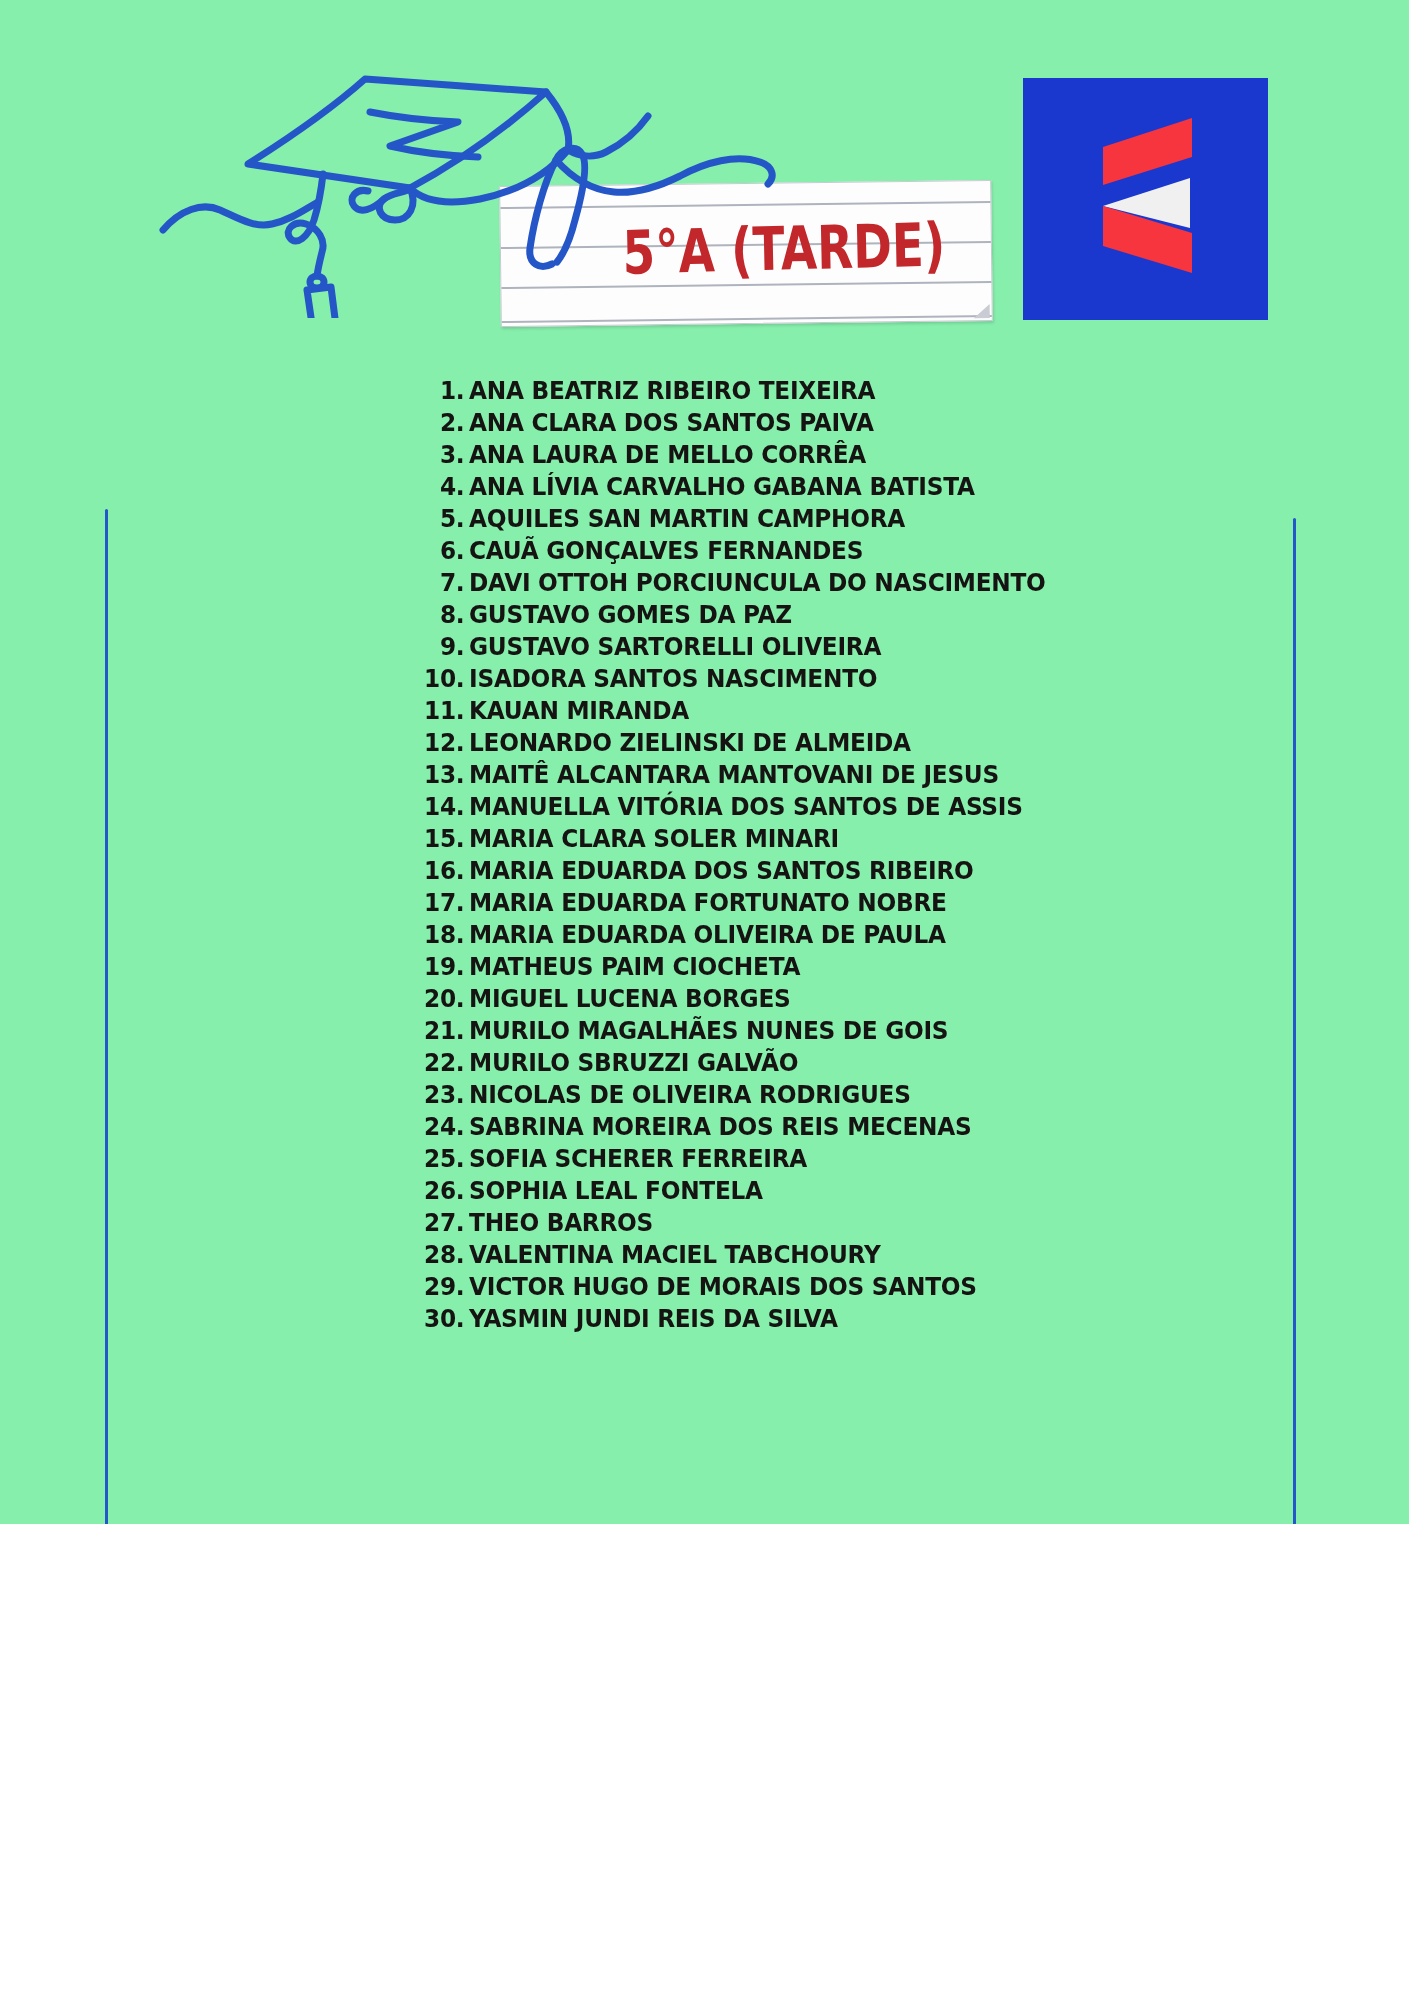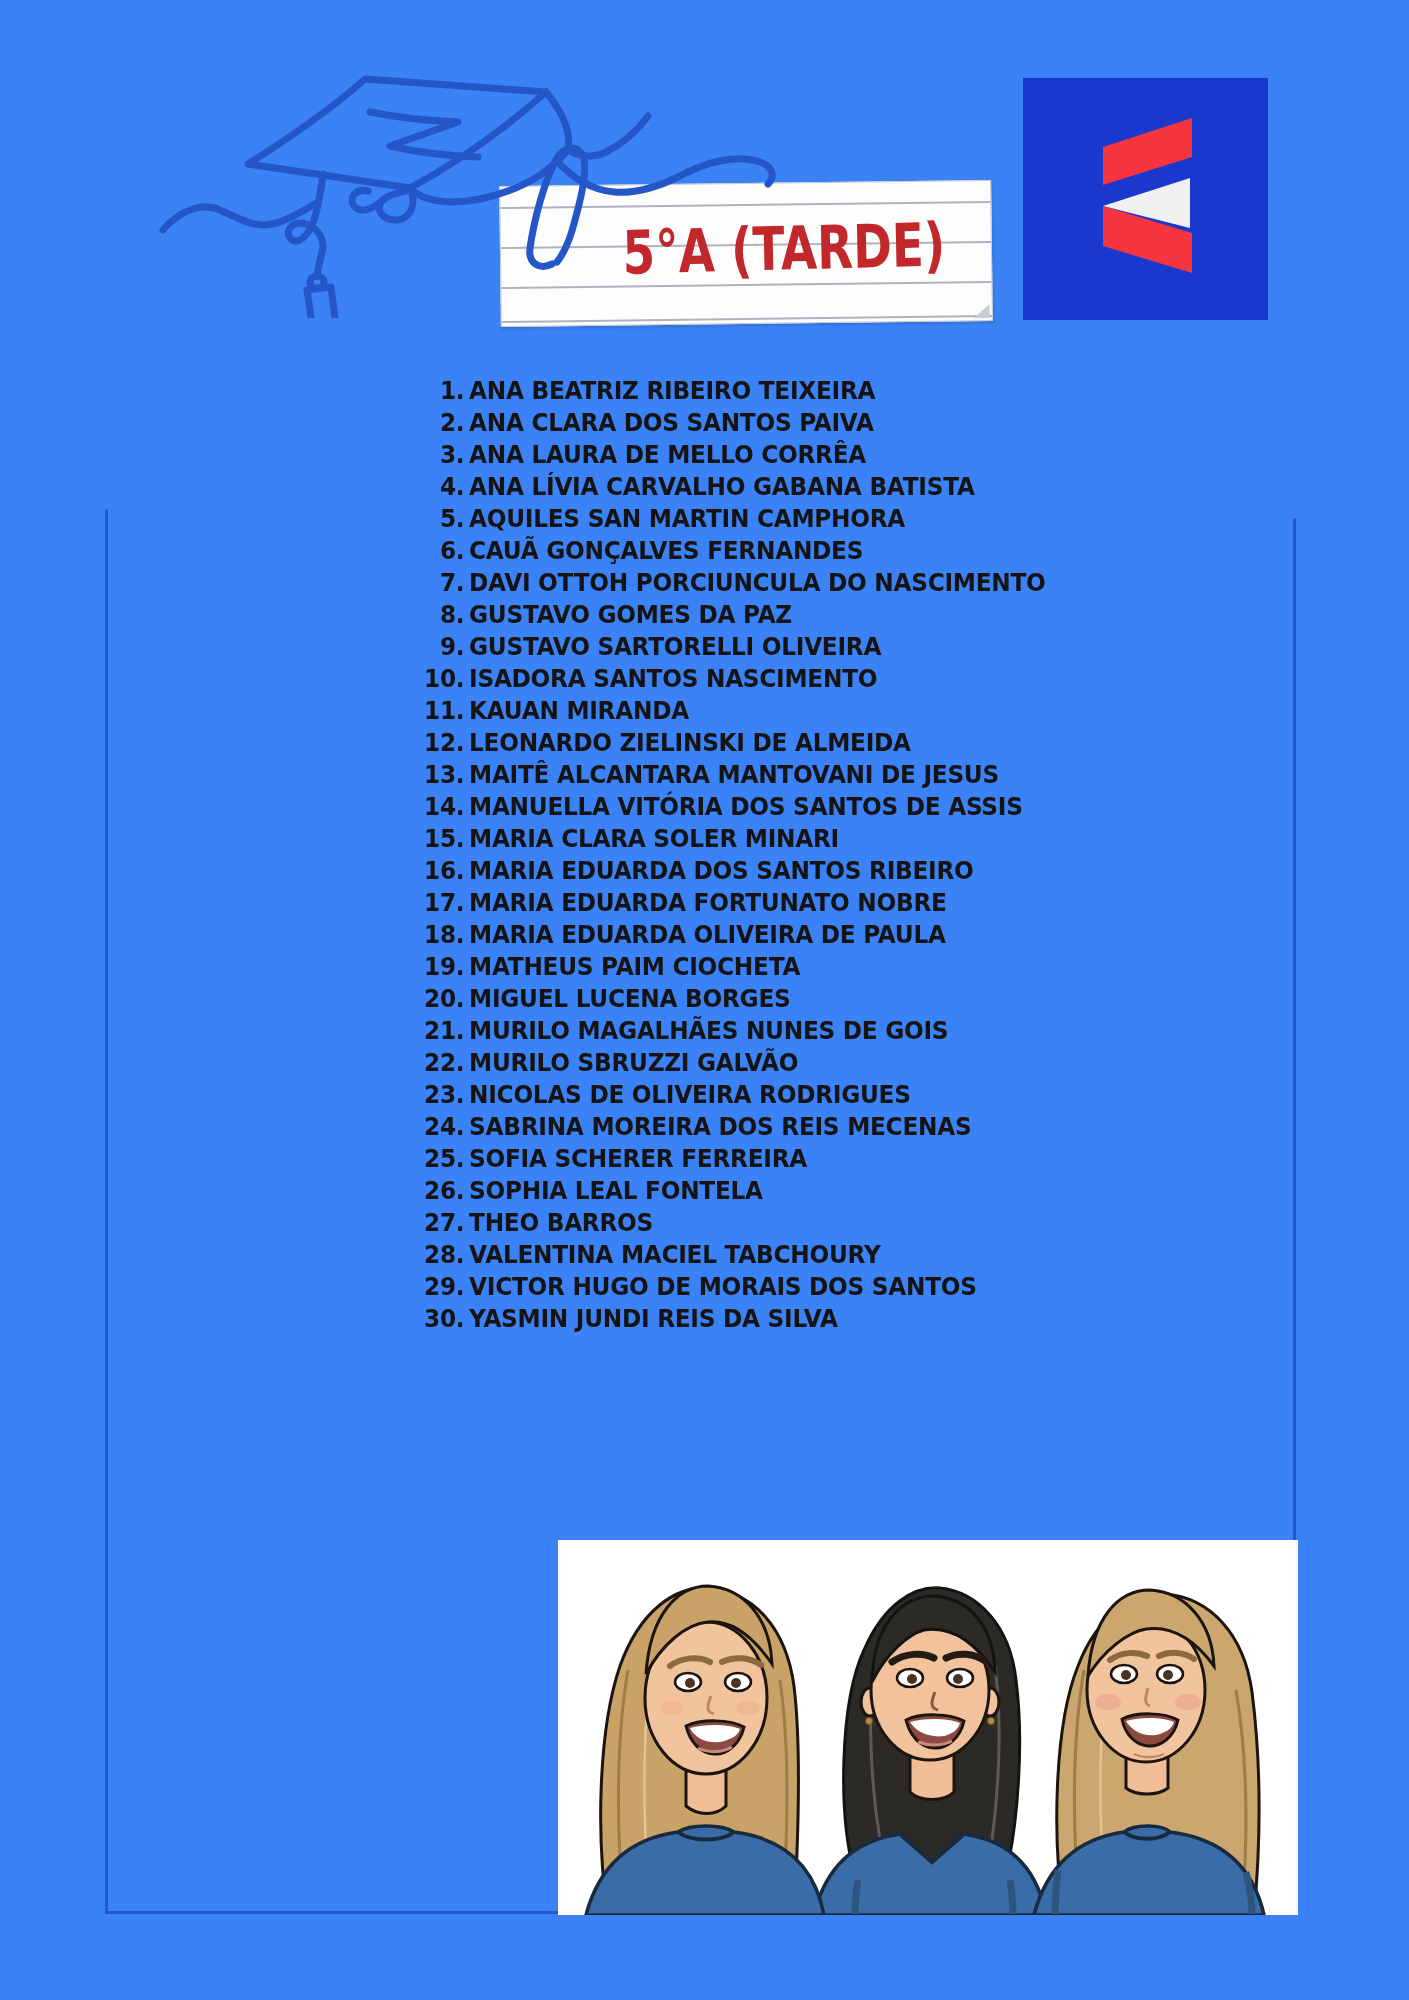--- a/index.html
+++ b/index.html
@@ -1,16 +1,16 @@
 <!DOCTYPE html>
 <html><head>
 <meta charset="utf-8">
 <style>
   html,body{margin:0;padding:0;background:#ffffff;}
-  .poster{position:relative;width:1409px;height:2000px;background:#3b82f6;overflow:hidden;
+  .poster{position:relative;width:1409px;height:1524px;background:#86efac;overflow:hidden;
           font-family:"DejaVu Sans","Liberation Sans",sans-serif;}
 
   
   .cap-svg{position:absolute;left:118px;top:52px;width:684px;height:266px;z-index:3;}
 
   
   .paper{position:absolute;left:500px;top:183px;width:490px;height:139px;background:#fdfdfd;
          border:1px solid #c6cad1;box-shadow:1px 2px 3px rgba(0,0,0,.14);transform:rotate(-0.7deg);z-index:2;}
   .paper .rule{position:absolute;left:0;width:100%;height:2px;background:#aeb3bd;}
   .paper .fold{position:absolute;right:2px;bottom:2px;width:0;height:0;

